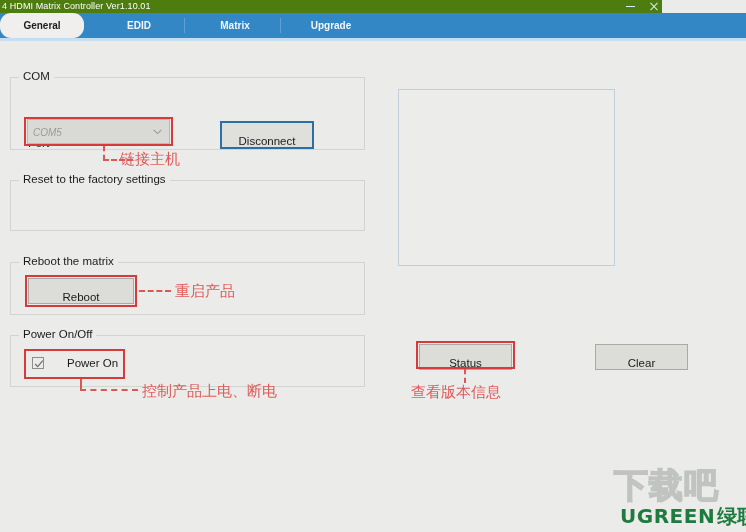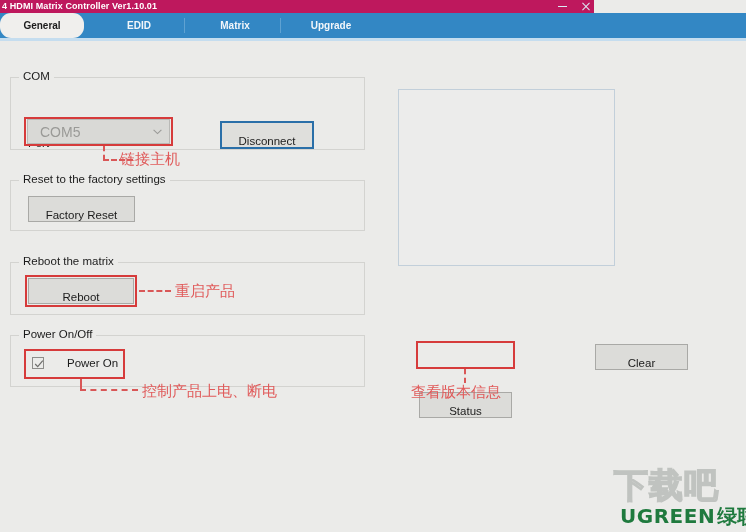--- a/index.html
+++ b/index.html
@@ -12,29 +12,28 @@
     background: #ebebe9;
     font-family: "Liberation Sans", "DejaVu Sans", sans-serif;
     overflow: hidden;
     position: relative;
   }
 
   
   .titlebar {
     position: absolute;
     left: 0; top: 0;
-    width: 594px;
+    width: 662px;
     height: 13px;
-    background: #be185d;
+    background: #4d7c0f;
     color: #ffffff;
     font-size: 9px;
     line-height: 13px;
     white-space: nowrap;
     overflow: hidden;
-    font-weight: bold;
   }
   .titlebar-text {
     position: absolute;
     left: 2px; top: 0;
     font-size: 9px;
     letter-spacing: 0.1px;
   }
   .win-controls {
     position: absolute;
     right: 2px; top: 0;
@@ -142,26 +141,27 @@
   
   .combo {
     position: absolute;
     box-sizing: border-box;
     background: #d9d9d6;
     border: 1px solid #b9b9b6;
     cursor: default;
   }
   .combo-value {
     position: absolute;
-    left: 12px;
+    left: 5px;
     top: 50%;
     transform: translateY(-50%);
-    font-size: 14px;
+    font-size: 10px;
     color: #9a9a97;
     white-space: nowrap;
+    font-style: italic;
   }
   .combo-arrow {
     position: absolute;
     right: 7px;
     top: 50%;
     transform: translateY(-50%);
     width: 9px;
     height: 6px;
   }
   .combo-arrow svg { display: block; }
@@ -336,21 +336,20 @@
   <button class="btn focus" style="left:220px; top:80px; width:94px; height:23px;">Disconnect</button>
 
   <div class="redbox" style="left:24px; top:76px; width:149px; height:29px;"></div>
   <div class="dash-v" style="left:103px; top:105px; height:14px;"></div>
   <div class="dash-h" style="left:103px; top:118px; width:30px;"></div>
   <div class="anno-text" style="left:120px; top:109px;">链接主机</div>
 
   <div class="group" style="left:10px; top:139px; width:355px; height:51px;">
     <span class="group-title">Reset to the factory settings</span>
   </div>
-  <button class="btn" style="left:28px; top:155px; width:107px; height:26px;">Factory Reset</button>
 
   <div class="group" style="left:10px; top:221px; width:355px; height:53px;">
     <span class="group-title">Reboot the matrix</span>
   </div>
   <button class="btn" style="left:28px; top:237px; width:106px; height:26px;">Reboot</button>
   <div class="redbox" style="left:25px; top:234px; width:112px; height:32px;"></div>
   <div class="dash-h" style="left:139px; top:249px; width:32px;"></div>
   <div class="anno-text" style="left:175px; top:241px;">重启产品</div>
 
   <div class="group" style="left:10px; top:294px; width:355px; height:52px;">
@@ -364,21 +363,21 @@
     </span>
     <span class="ctext">Power On</span>
   </div>
   <div class="redbox" style="left:24px; top:308px; width:101px; height:30px;"></div>
   <div class="dash-v" style="left:80px; top:338px; height:10px;"></div>
   <div class="dash-h" style="left:80px; top:348px; width:58px;"></div>
   <div class="anno-text" style="left:142px; top:341px;">控制产品上电、断电</div>
 
   <div class="textarea" style="left:398px; top:48px; width:217px; height:177px;"></div>
 
-  <button class="btn" style="left:419px; top:303px; width:93px; height:22px;margin-top:48px;">Status</button>
+  <button class="btn" style="left:419px; top:303px; width:93px; height:22px;">Status</button>
   <div class="redbox" style="left:416px; top:300px; width:99px; height:28px;"></div>
   <div class="dash-v" style="left:464px; top:328px; height:14px;"></div>
   <div class="anno-text" style="left:411px; top:342px;">查看版本信息</div>
 
   <button class="btn" style="left:595px; top:303px; width:93px; height:22px;">Clear</button>
 
 </div>
 
 <div class="wm-download">下载吧</div>
 <div class="wm-ugreen">

